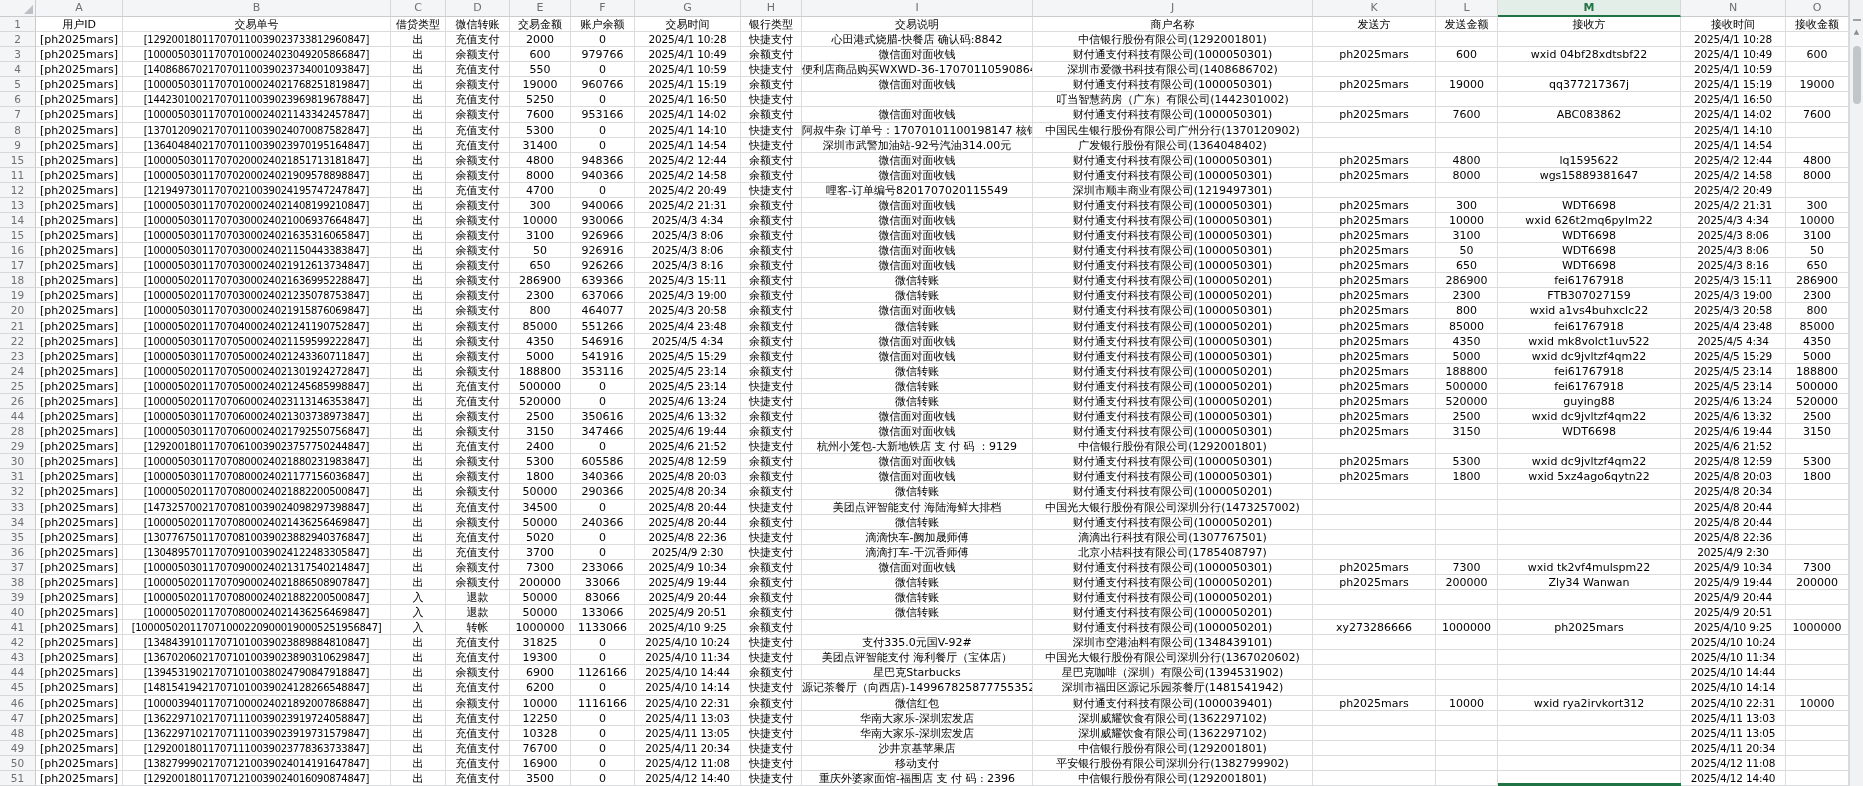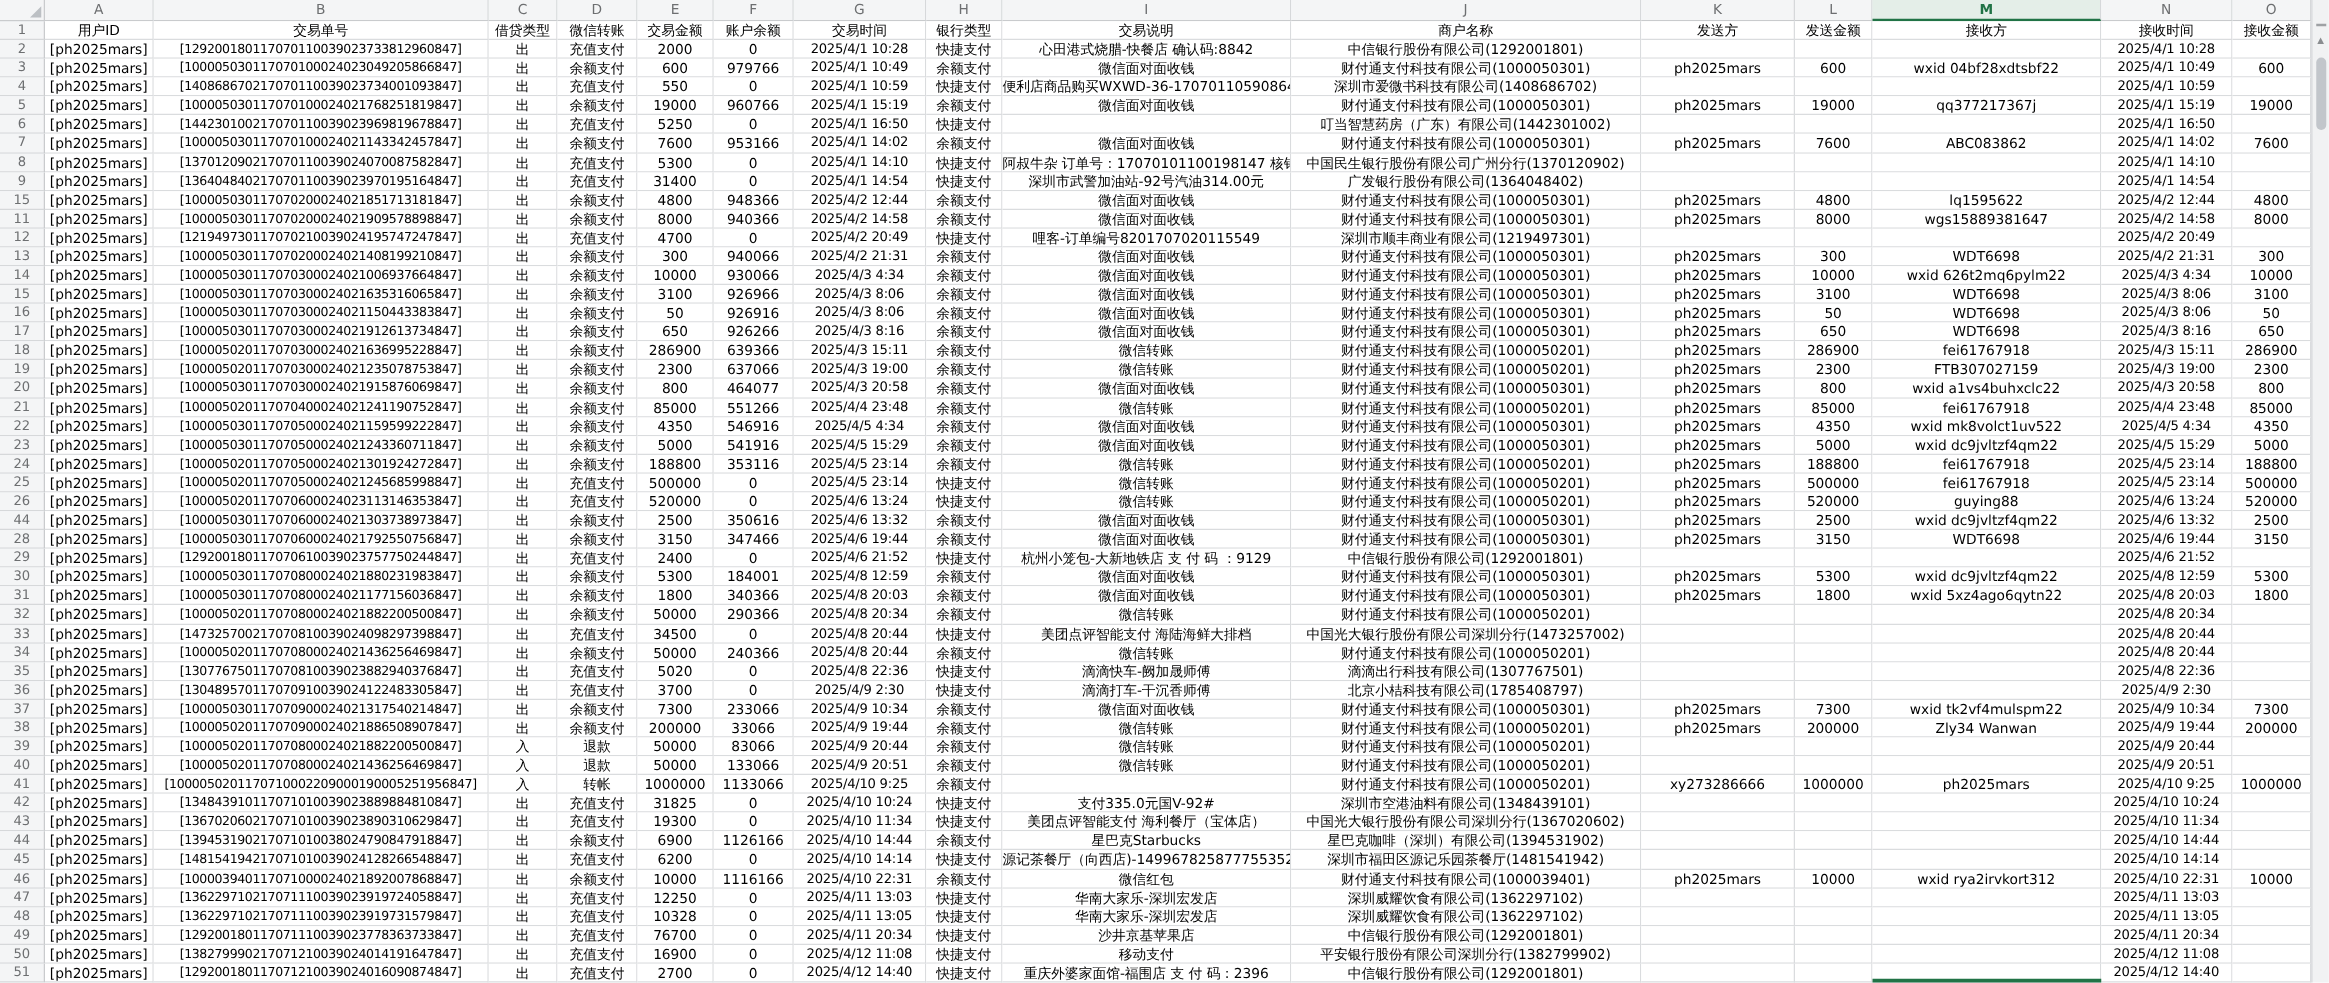--- a/index.html
+++ b/index.html
@@ -557,21 +557,21 @@
       <div class="cell"></div>
       <div class="cell"></div>
       <div class="cell dt">2025/4/6 21:52</div>
       <div class="cell"></div>
       <div class="rowhdr">30</div>
       <div class="cell">[ph2025mars]</div>
       <div class="cell colB">[100005030117070800024021880231983847]</div>
       <div class="cell">出</div>
       <div class="cell">余额支付</div>
       <div class="cell">5300</div>
-      <div class="cell">184001</div>
+      <div class="cell">605586</div>
       <div class="cell dt">2025/4/8 12:59</div>
       <div class="cell">余额支付</div>
       <div class="cell">微信面对面收钱</div>
       <div class="cell">财付通支付科技有限公司(1000050301)</div>
       <div class="cell">ph2025mars</div>
       <div class="cell">5300</div>
       <div class="cell">wxid dc9jvltzf4qm22</div>
       <div class="cell dt">2025/4/8 12:59</div>
       <div class="cell">5300</div>
       <div class="rowhdr">31</div>
@@ -892,21 +892,21 @@
       <div class="cell"></div>
       <div class="cell"></div>
       <div class="cell"></div>
       <div class="cell dt">2025/4/12 11:08</div>
       <div class="cell"></div>
       <div class="rowhdr">51</div>
       <div class="cell">[ph2025mars]</div>
       <div class="cell colB">[129200180117071210039024016090874847]</div>
       <div class="cell">出</div>
       <div class="cell">充值支付</div>
-      <div class="cell">2700</div>
+      <div class="cell">3500</div>
       <div class="cell">0</div>
       <div class="cell dt">2025/4/12 14:40</div>
       <div class="cell">快捷支付</div>
       <div class="cell">重庆外婆家面馆-福围店 支 付 码 : 2396</div>
       <div class="cell">中信银行股份有限公司(1292001801)</div>
       <div class="cell"></div>
       <div class="cell"></div>
       <div class="cell"></div>
       <div class="cell dt">2025/4/12 14:40</div>
       <div class="cell"></div>

